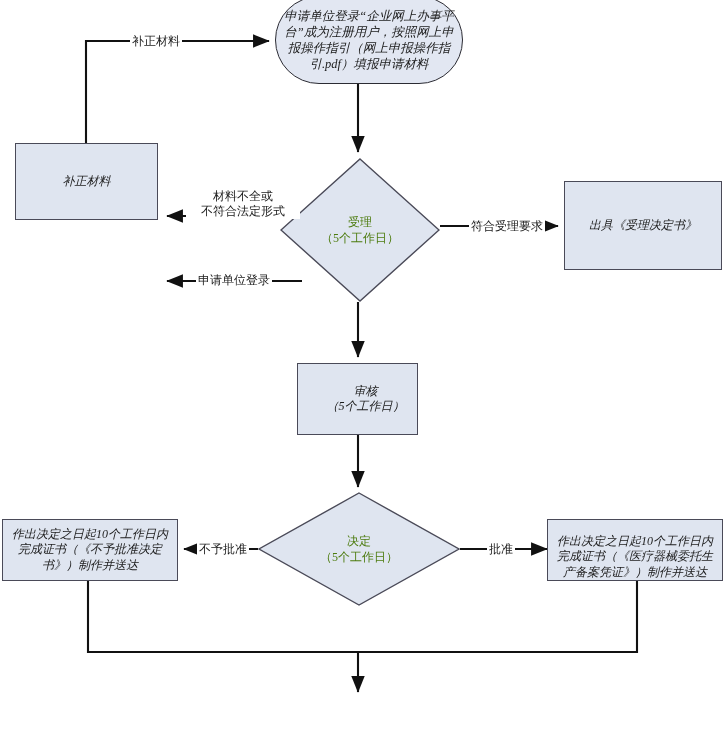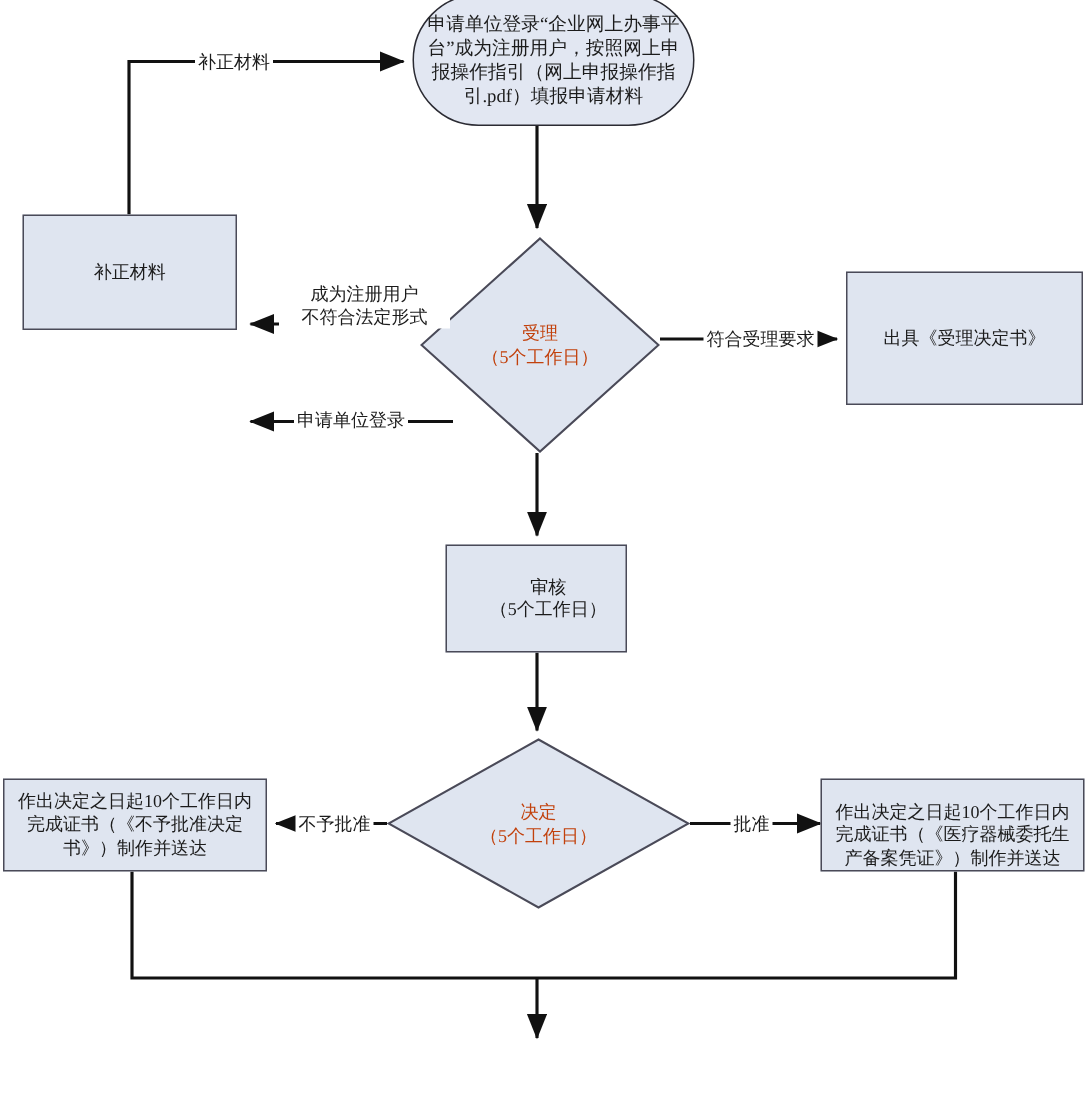--- a/index.html
+++ b/index.html
@@ -32,20 +32,21 @@
     align-items: center;
     justify-content: center;
     text-align: center;
     color: #1b1b1b;
     line-height: 1.28;
     z-index: 3;
   }
   .node-inner {
     padding: 0 5px;
     width: 100%;
+    font-style: italic;
   }
   .proc {
     background: #dfe5f0;
     border: 1.3px solid #4a4a58;
     font-size: 12px;
   }
   .terminal {
     background: #e2e7f2;
     border: 1.3px solid #2b2b33;
     border-radius: 46px;
@@ -65,21 +66,21 @@
     position: absolute;
     left: 0; top: 0;
     width: 100%;
     height: 100%;
     display: flex;
     align-items: center;
     justify-content: center;
     flex-direction: column;
     text-align: center;
     font-size: 12px;
-    color: #c2410c;
+    color: #4d7c0f;
     line-height: 1.35;
   }
   .edge-label {
     position: absolute;
     font-size: 12px;
     color: #1b1b1b;
     background: #ffffff;
     padding: 0 2px;
     white-space: nowrap;
     text-align: center;
@@ -174,21 +175,21 @@
   </div>
 
   <div class="node proc" style="left:547px; top:519px; width:176px; height:62px;align-items:flex-end;">
     <div class="node-inner">作出决定之日起10个工作日内完成证书（《医疗器械委托生产备案凭证》）制作并送达</div>
   </div>
 
 
   <div class="edge-label" style="left:130px; top:34px;">补正材料</div>
 
   <div class="edge-label" style="left:186px; top:189px; width:110px;">
-    <span class="start-line">成为注册用户</span>
+    <span class="start-line">材料不全或</span>
     <span class="start-line">不符合法定形式</span>
   </div>
 
   <div class="edge-label" style="left:196px; top:273px;">申请单位登录</div>
 
   <div class="edge-label" style="left:469px; top:219px;">符合受理要求</div>
 
   <div class="edge-label" style="left:197px; top:542px;">不予批准</div>
 
   <div class="edge-label" style="left:487px; top:542px;">批准</div>

